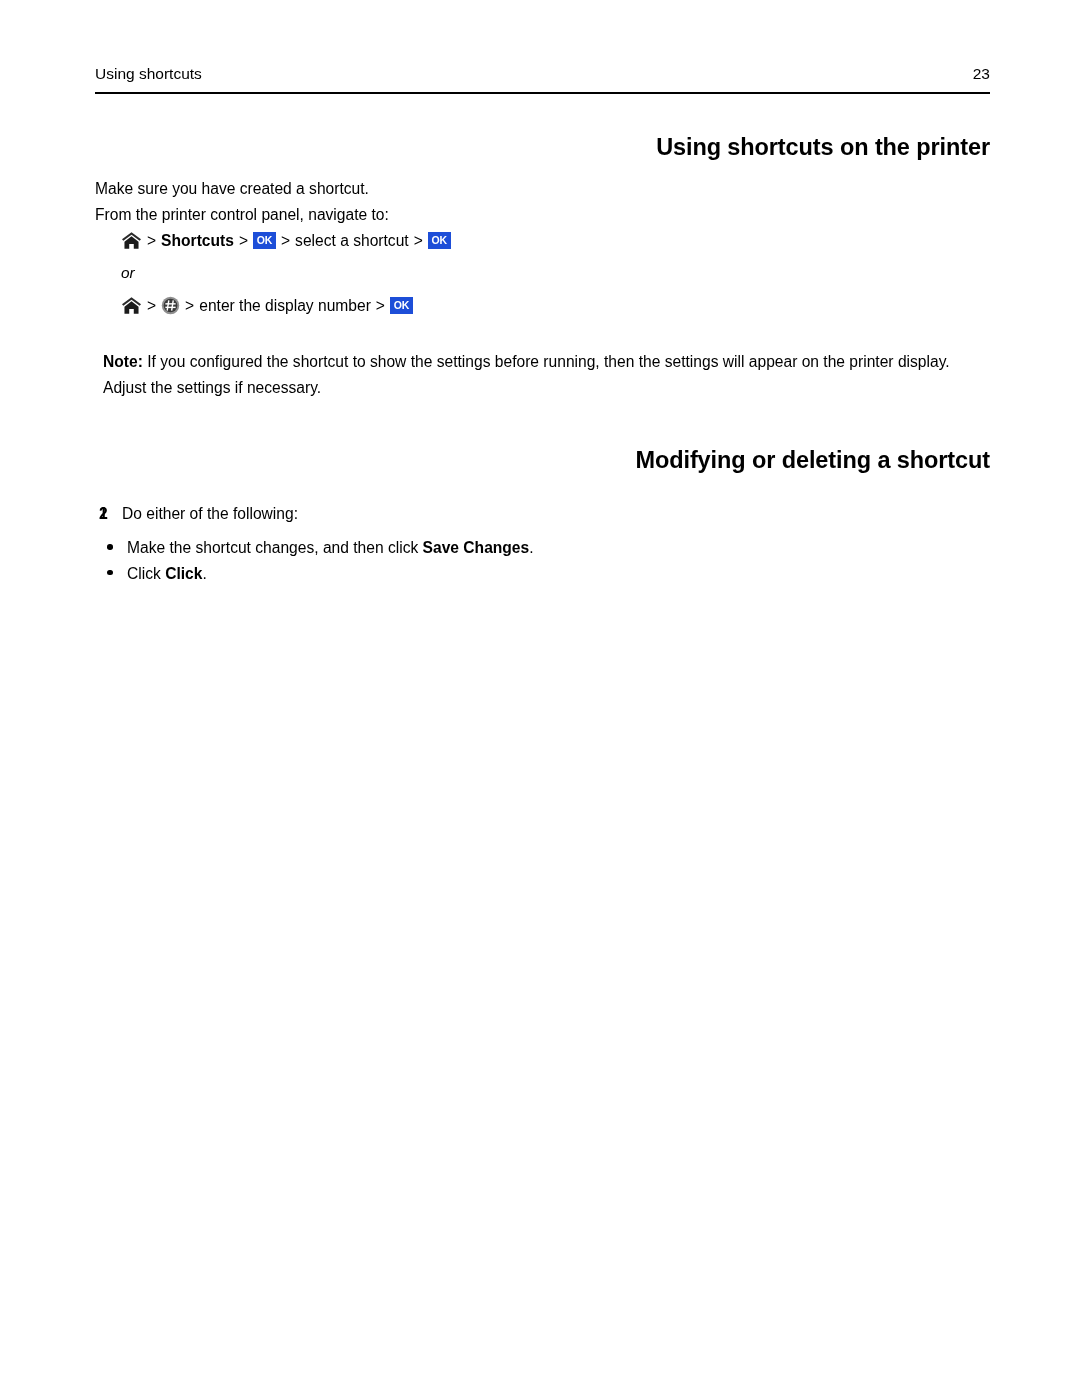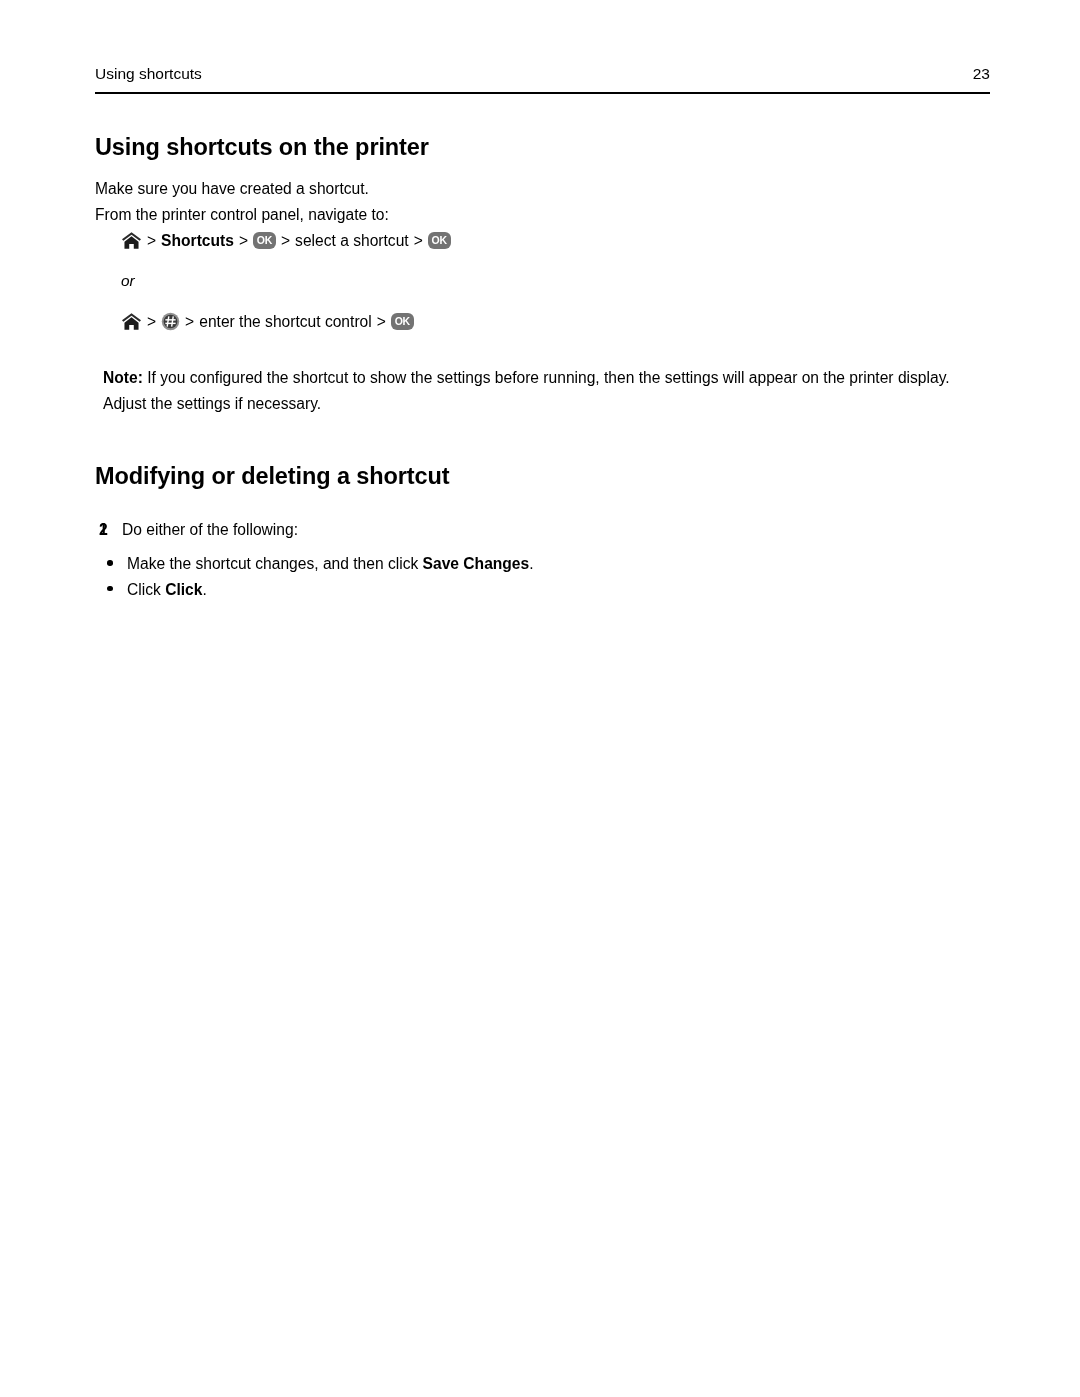--- a/index.html
+++ b/index.html
@@ -57,20 +57,21 @@
     top: 132px;
     width: 895px;
   }
 
   h1.section-heading {
     margin: 0;
     font-size: 23.5px;
     font-weight: bold;
     line-height: 30px;
     letter-spacing: -0.1px;
+    text-align: right;
   }
 
   p.body-text {
     margin: 0;
     font-size: 15.6px;
     line-height: 25.5px;
   }
 
   .indent-1 { margin-left: 26px; }
 
@@ -84,41 +85,41 @@
     flex-wrap: nowrap;
     white-space: nowrap;
   }
   .nav-line .sep {
     margin: 0 5px;
     font-size: 15.6px;
   }
   .nav-line .strong { font-weight: bold; }
 
   .or-line {
-    margin: 16px;
+    margin: 8px;
     margin-left: 26px;
     font-style: italic;
     font-size: 15.4px;
     line-height: 22px;
   }
 
   
   .icon {
     display: inline-block;
     vertical-align: middle;
     line-height: 0;
   }
   .icon-home { width: 21px; height: 19px; }
   .icon-home svg { display: block; }
 
   .icon-ok {
     width: 23px;
     height: 17px;
-    background: #737373;
-    border-radius: 6px;
+    background: #1d4ed8;
+    border-radius: 0;
     color: #ffffff;
     font-size: 10.5px;
     font-weight: bold;
     line-height: 17px;
     text-align: center;
     letter-spacing: -0.2px;
     font-family: "Liberation Sans", sans-serif;
     position: relative;
     top: 0px;
   }
@@ -232,21 +233,21 @@
           <circle cx="10" cy="10" r="7.2" fill="#3a3a3a"></circle>
           <g fill="#ffffff">
             <rect x="6.6" y="4.6" width="1.5" height="10.8" transform="rotate(9 7.35 10)"></rect>
             <rect x="11.3" y="4.6" width="1.5" height="10.8" transform="rotate(9 12.05 10)"></rect>
             <rect x="4.6" y="7.5" width="10.8" height="1.5"></rect>
             <rect x="4.6" y="11.2" width="10.8" height="1.5"></rect>
           </g>
         </svg>
       </span>
       <span class="sep">&gt;</span>
-      <span>enter the shortcut control</span>
+      <span>enter the display number</span>
       <span class="sep">&gt;</span>
       <span class="icon icon-ok">OK</span>
     </div>
 
     <div style="height:22px"></div>
 
     <p class="note-block">
       <span class="note-label">Note:</span>
       <span>If you configured the shortcut to show the settings before running, then the settings will appear on the printer display. Adjust the settings if necessary.</span>
     </p>

